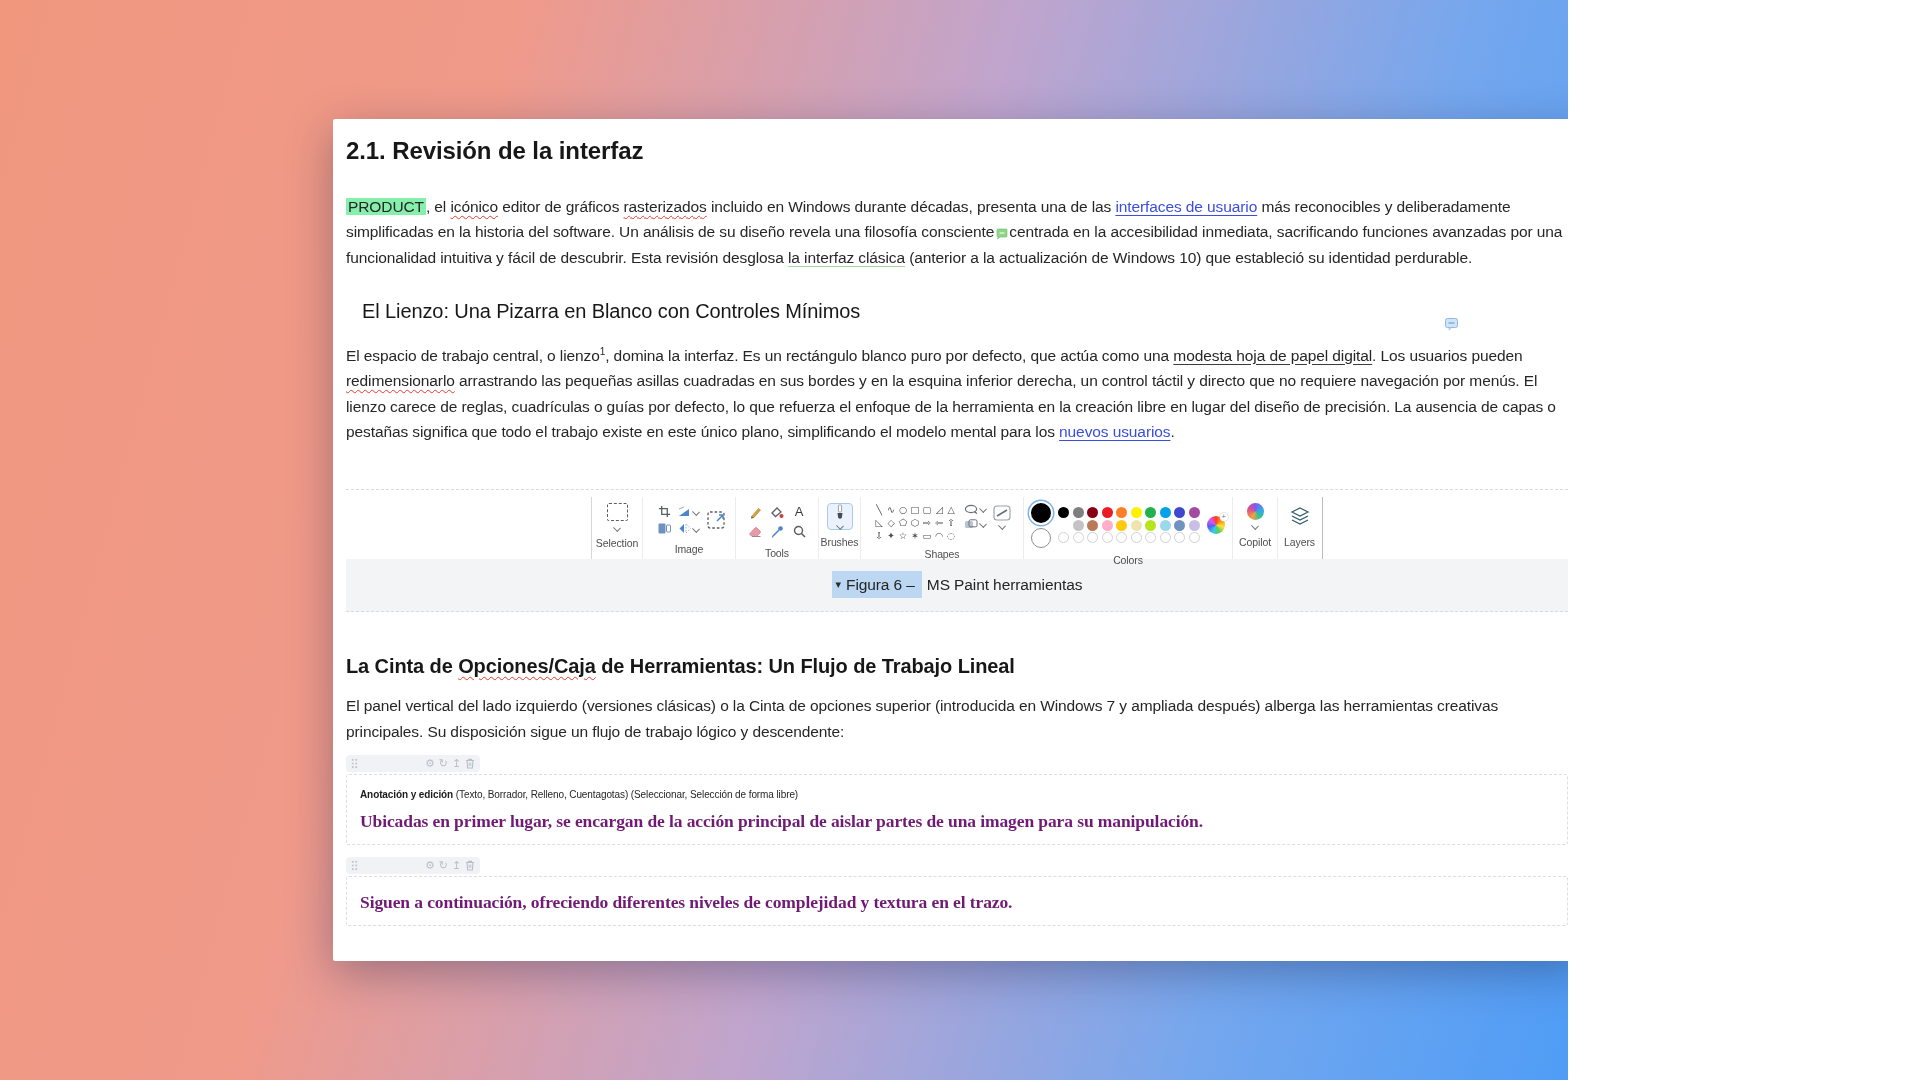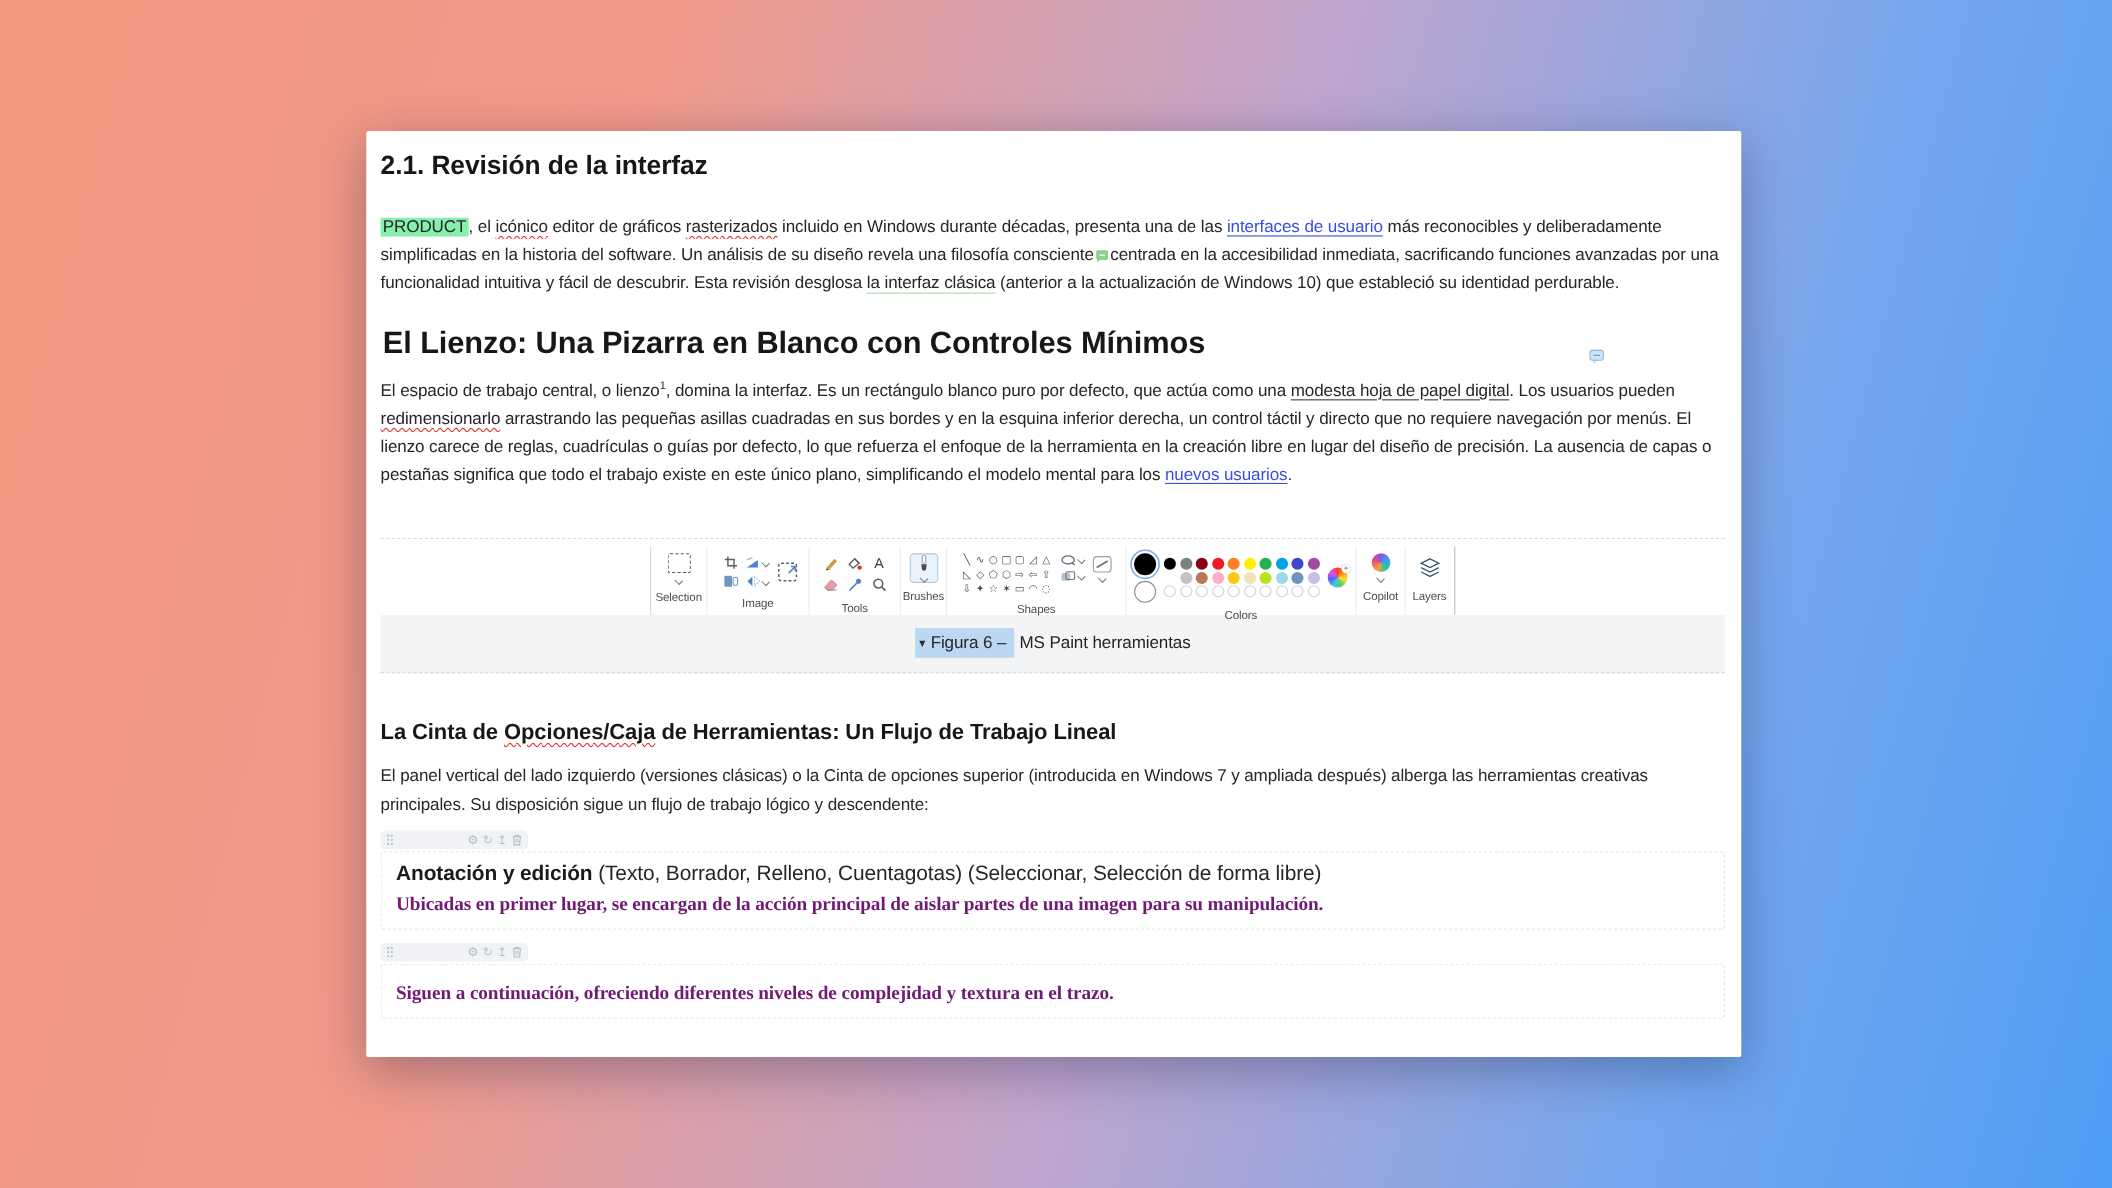--- a/index.html
+++ b/index.html
@@ -1,24 +1,24 @@
 <!DOCTYPE html>
 <html><head>
 <meta charset="utf-8">
 <style>
   html,body{margin:0;padding:0;}
-  .stage{position:relative;width:1920px;height:1080px;overflow:hidden;
+  .stage{position:relative;width:1568px;height:1080px;overflow:hidden;
     background:linear-gradient(105deg,#f0977e 0%,#f09a8a 28%,#c0a5cd 55%,#74a7ee 80%,#4f9df6 100%);
     font-family:"Liberation Sans",sans-serif;}
   .card{position:absolute;left:333px;top:119px;width:1250px;height:842px;background:#fff;
     box-shadow:0 12px 45px rgba(25,30,70,.35);border-radius:2px;overflow:hidden;}
   .content{padding:0 15px 0 13px;font-size:15.5px;line-height:25.5px;color:#262626;letter-spacing:-0.1px;}
   h1,h2{font-family:"Liberation Sans",sans-serif;color:#171717;}
   .h1{font-size:24px;font-weight:bold;margin:19px 0 0;}
-  .h2{font-size:28px;font-weight:bold;margin:29px 2px 0;}
+  .h2{font-size:20px;font-weight:normal;margin:29px 16px 0;}
   .h3{font-size:20px;font-weight:bold;margin:42px 0 0;}
   .p{margin:0;}
   .p1{margin-top:30px;}
   .p2{margin-top:14px;position:relative;}
   .p3{margin-top:14px;}
   .hl-green{background:#86efac;padding:0 2px;}
   a.link{color:#3b4de0;text-decoration:underline;text-underline-offset:3px;cursor:pointer;}
   .sq{text-decoration:underline wavy #e23b2e 1px;text-underline-offset:3px;}
   .ul{text-decoration:underline;text-decoration-color:#3c3c3c;text-underline-offset:3px;}
   .ul-green{border-bottom:1.5px solid #a8d8a2;}
@@ -67,21 +67,21 @@
   .capband{height:52px;background:#f3f4f6;border-bottom:1px dashed #d9dade;display:flex;align-items:center;justify-content:center;}
   .cap-hl{background:#bcd7f2;padding:1px 7px 1px 4px;display:flex;align-items:center;gap:5px;}
   .cap-tri{font-size:11px;color:#2b2b2b;font-family:"DejaVu Sans",sans-serif;}
   .cap-rest{margin-left:5px;color:#242424;}
   
   .btoolbar{margin-top:11px;width:134px;height:17px;background:#f1f2f5;border-radius:4px;
     display:flex;align-items:center;justify-content:space-between;padding:0 5px;box-sizing:border-box;}
   .bt-icons{display:flex;align-items:center;gap:4px;color:#b8bfca;
     font-family:"DejaVu Sans",sans-serif;font-size:11px;line-height:11px;}
   .note-box{margin-top:2px;border:1px dashed #dcdee2;border-radius:3px;padding:9px 13px 11px;background:#fff;}
-  .box-head{font-size:19px;line-height:21px;color:#262626;}
+  .box-head{font-size:10px;line-height:21px;color:#262626;}
   .box-head .bname{font-weight:bold;color:#1b1b1b;}
   .box-body{font-family:"Liberation Serif",serif;font-weight:bold;font-size:17.5px;line-height:24px;margin-top:4px;color:#701a75;}
   svg{display:block;}
 </style>
 </head>
 <body>
 
 <div class="stage">
   <div class="card">
     <div class="content">

